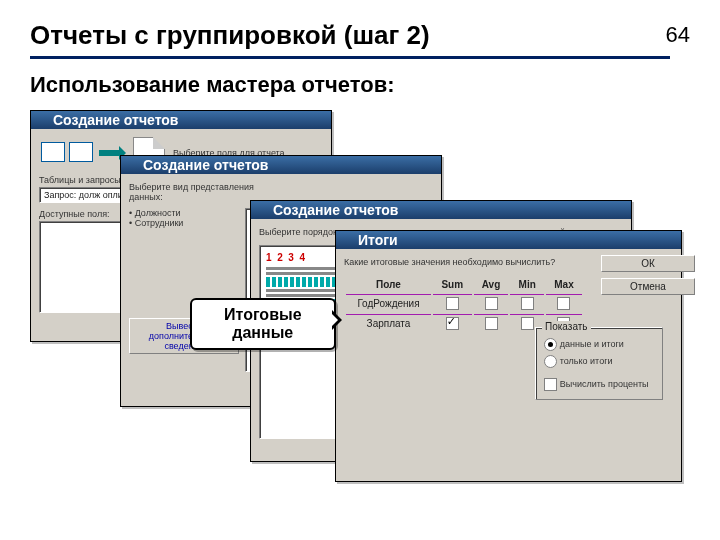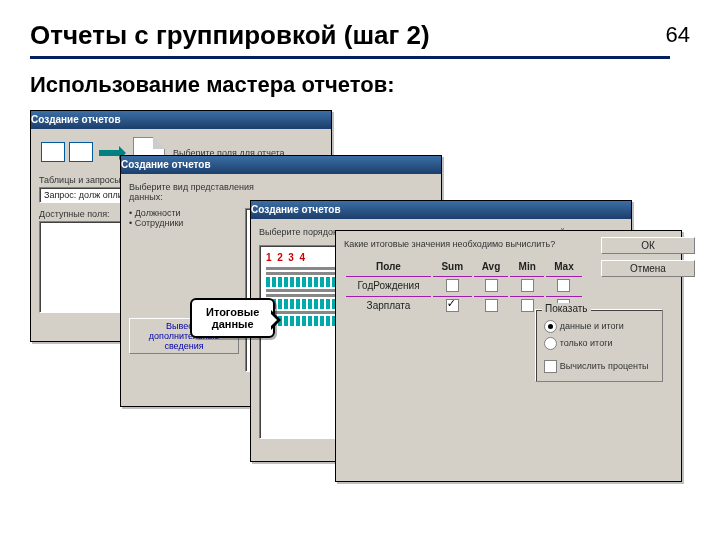--- a/index.html
+++ b/index.html
@@ -4,41 +4,41 @@
 <style>
   html,body{margin:0;padding:0;width:720px;height:540px;background:#fff;font-family:Arial,Helvetica,sans-serif;overflow:hidden}
   .slide{position:relative;width:720px;height:508px}
   .title{position:absolute;left:30px;top:20px;font-size:26px;font-weight:bold;color:#000}
   .pagenum{position:absolute;right:30px;top:22px;font-size:22px;color:#000}
   .hr{position:absolute;left:30px;top:56px;width:640px;height:3px;background:#002060}
   .subtitle{position:absolute;left:30px;top:72px;font-size:22px;font-weight:bold;color:#000}
 
   
   .dlg{position:absolute;background:#d4d0c8;border:1px solid #000;box-shadow:2px 2px 0 rgba(0,0,0,.25);font-size:10px;color:#222}
-  .dlg .tb{height:18px;background:linear-gradient(#3b6ea5,#1b3e6b);color:#fff;font-size:10px;line-height:18px;padding:0 0;font-weight:bold}
+  .dlg .tb{height:18px;background:linear-gradient(#3b6ea5,#1b3e6b);color:#fff;font-size:14px;line-height:18px;padding:0 22px;font-weight:bold}
   .dlg .body{padding:8px;position:relative}
   .panel{background:#fff;border:1px solid #808080;border-right-color:#fff;border-bottom-color:#fff;box-shadow:inset 1px 1px 0 #404040}
   .btn{display:inline-block;background:#d4d0c8;border:1px solid #808080;border-top-color:#fff;border-left-color:#fff;min-width:60px;text-align:center;font-size:10px;padding:2px 16px}
   .chk{display:inline-block;width:11px;height:11px;background:#fff;border:1px solid #808080;vertical-align:middle;position:relative}
   .chk.checked:after{content:"✓";position:absolute;left:0;top:-3px;font-size:11px;color:#000}
   .rad{display:inline-block;width:11px;height:11px;background:#fff;border:1px solid #808080;border-radius:50%;vertical-align:middle;position:relative}
   .rad.on:after{content:"";position:absolute;left:3px;top:3px;width:5px;height:5px;border-radius:50%;background:#000}
   .group{border:1px solid #808080;border-top-color:#fff;border-left-color:#fff;box-shadow:inset 1px 1px 0 #404040;padding:10px 8px 8px 8px;position:relative}
   .group .legend{position:absolute;top:-7px;left:6px;background:#d4d0c8;padding:0 3px;font-size:10px}
 
   
   .icons{display:inline-block;vertical-align:middle}
   .icons span{display:inline-block;width:22px;height:18px;margin:2px;border:1px solid #005a9e;background:#fff}
   .arrow{display:inline-block;width:30px;height:12px;margin:6px 4px;position:relative}
   .arrow:before{content:"";position:absolute;left:0;top:3px;width:20px;height:6px;background:#008080}
   .arrow:after{content:"";position:absolute;left:20px;top:-1px;border:7px solid transparent;border-left-color:#008080}
   .sheet{display:inline-block;width:30px;height:30px;background:#fff;border:1px solid #888;position:relative;vertical-align:middle}
   .sheet:before{content:"";position:absolute;right:-1px;top:-1px;border:6px solid #d4d0c8;border-left-color:#ccc;border-bottom-color:#ccc}
 
-  .callout{position:absolute;background:#fff;border:2px solid #000;border-radius:6px;padding:6px 14px;font-size:11px;font-weight:bold;text-align:center;box-shadow:2px 2px 0 rgba(0,0,0,.3)}
+  .callout{position:absolute;background:#fff;border:2px solid #000;border-radius:6px;padding:6px 32px;font-size:16px;font-weight:bold;text-align:center;box-shadow:2px 2px 0 rgba(0,0,0,.3)}
   .callout .tail{position:absolute;right:-18px;top:10px;width:0;height:0;border:10px solid transparent;border-left-color:#000}
   .callout .tail:after{content:"";position:absolute;left:-12px;top:-8px;border:8px solid transparent;border-left-color:#fff}
 
   .tbl{font-size:10px}
   .tbl th,.tbl td{padding:2px 6px;text-align:center}
   .row td{border-top:1px solid #a21caf}
 
   .mini{font-size:9px;color:#333}
   .pv{display:flex;flex-direction:column;gap:2px}
   .pv .line{height:3px;background:#888}
@@ -109,20 +109,21 @@
             <div class="line"></div>
             <div class="band"></div>
           </div>
         </div>
         <div style="flex:1"></div>
       </div>
     </div>
   </div>
 
   <div class="dlg" style="left:335px;top:230px;width:345px;height:250px">
+    <div class="tb">Итоги</div>
     <div class="body" style="height:215px">
       <div class="mini">Какие итоговые значения необходимо вычислить?</div>
 
       <table class="tbl" style="margin-top:8px;width:240px">
         <tbody>
             <tr>
           <th>Поле</th>
           <th>Sum</th>
           <th>Avg</th>
           <th>Min</th>

